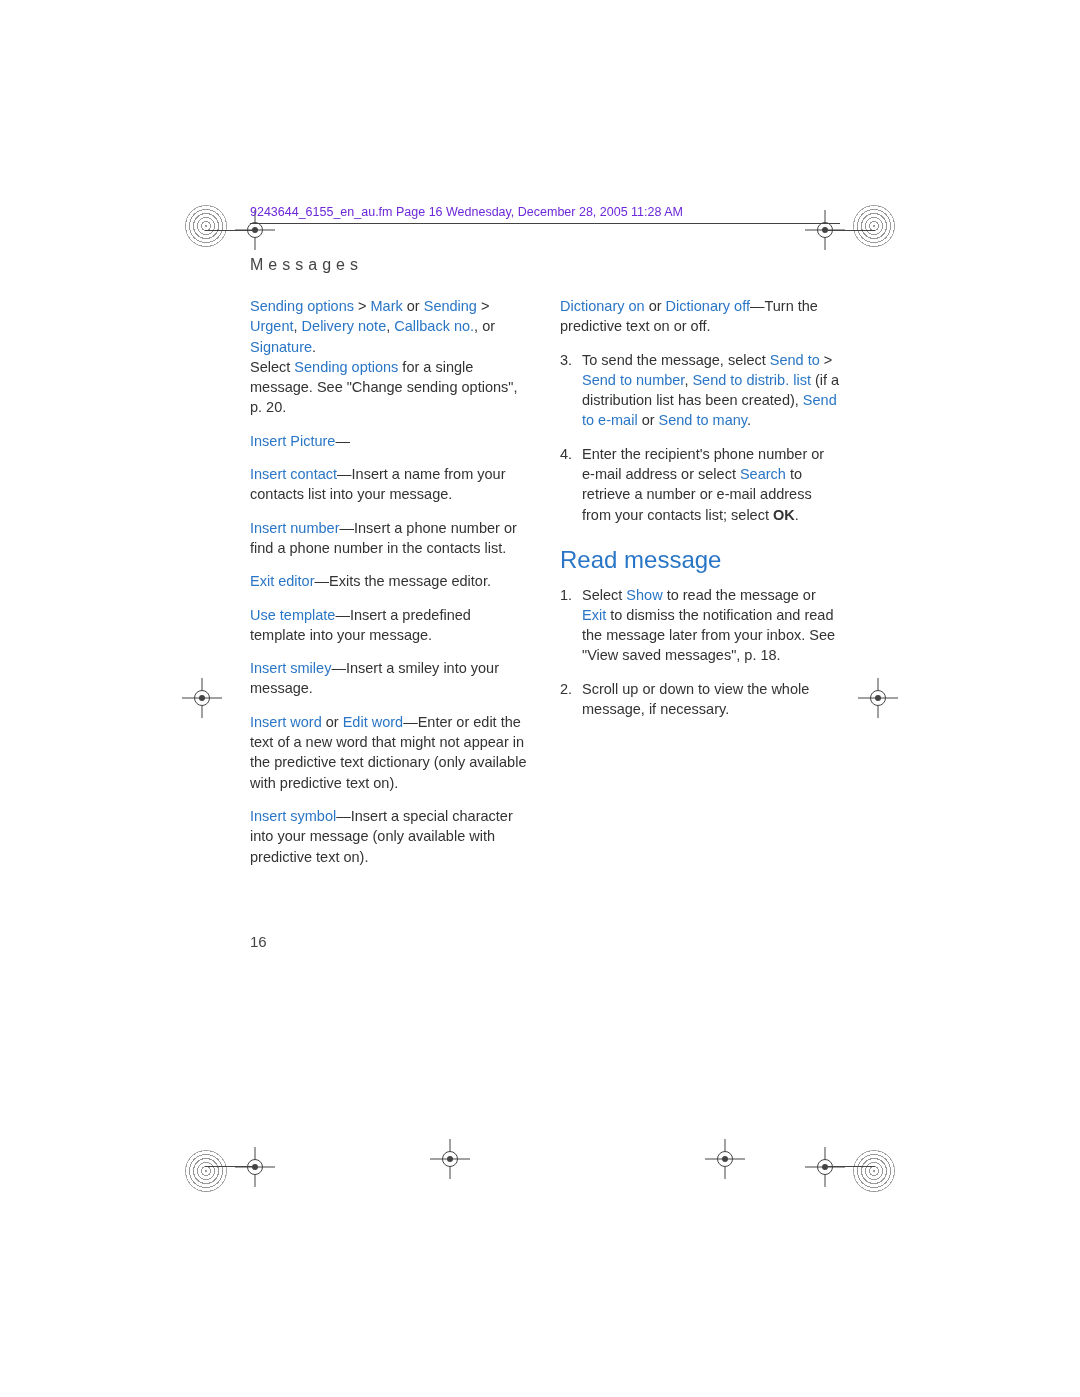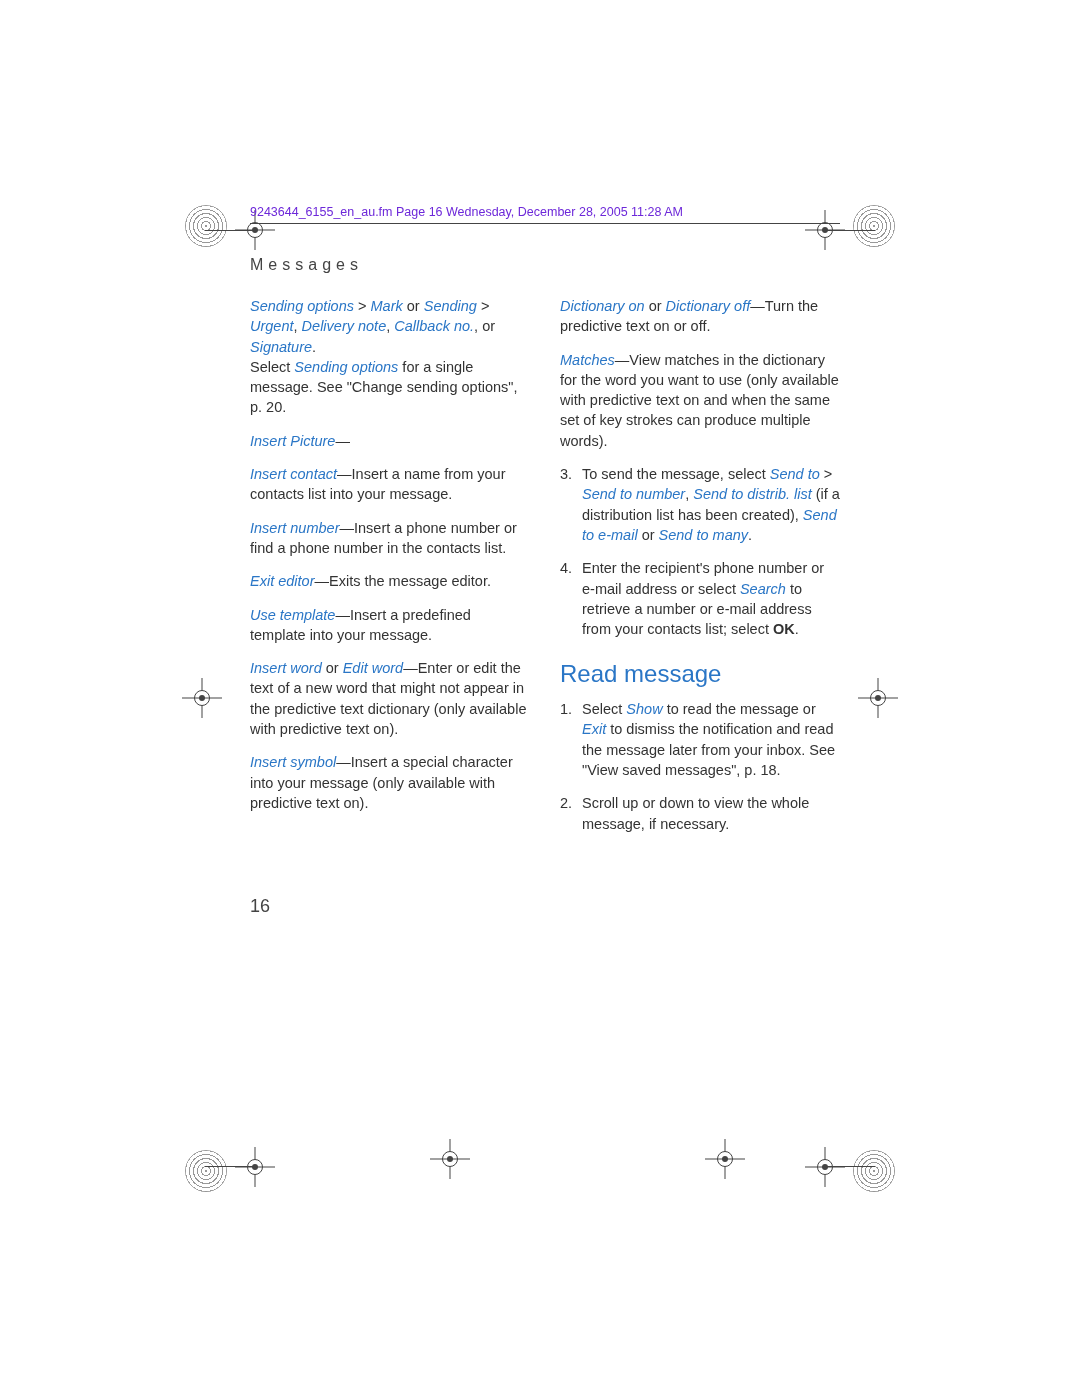--- a/index.html
+++ b/index.html
@@ -38,21 +38,21 @@
     display: flex;
     gap: 30px;
   }
   .col {
     flex: 1;
     font-size: 14.5px;
     line-height: 1.4;
     color: #333;
   }
   .col p { margin: 0 0 13px 0; }
-  .hl { color: #2a76c6; font-style: italic; }
+  .hl { color: #2a76c6; }
   .heading { color: #2a76c6; font-size: 24px; font-weight: 400; margin: 18px 0 8px 0; }
   ol.numlist { list-style: none; padding: 0; margin: 0; }
   ol.numlist li { display: flex; margin: 0 0 13px 0; }
   ol.numlist li .num { width: 22px; flex-shrink: 0; }
   ol.numlist li .txt { flex: 1; }
   .envelope {
     display: inline-block;
     width: 14px; height: 10px;
     border: 1px solid #555;
     position: relative;
@@ -64,21 +64,21 @@
     position: absolute;
     top: 0; left: 0; right: 0;
     height: 5px;
     background: linear-gradient(to bottom right, transparent 48%, #555 48%, #555 52%, transparent 52%),
                 linear-gradient(to bottom left, transparent 48%, #555 48%, #555 52%, transparent 52%);
   }
   .page-num {
     position: absolute;
     bottom: -70px;
     left: 0;
-    font-size: 18px;
+    font-size: 15px;
     color: #444;
   }
 
   
   .reg {
     position: absolute;
     width: 42px; height: 42px;
     border-radius: 50%;
     background:
       repeating-radial-gradient(circle, #444 0 1px, transparent 1px 4px);
@@ -156,27 +156,27 @@
     <div class="col">
       <p>
         <span class="hl">Sending options</span><span> &gt; </span><span class="hl">Mark</span><span> or </span><span class="hl">Sending</span><span> &gt; </span><span class="hl">Urgent</span><span>, </span><span class="hl">Delivery note</span><span>, </span><span class="hl">Callback no.</span><span>, or </span><span class="hl">Signature</span><span>.</span><br>
         <span>Select </span><span class="hl"> Sending options</span><span> for a single message. See "Change sending options", p. 20.</span>
       </p>
       <p><span class="hl">Insert Picture</span><span>—</span></p>
       <p><span class="hl">Insert contact</span><span>—Insert a name from your contacts list into your message.</span></p>
       <p><span class="hl">Insert number</span><span>—Insert a phone number or find a phone number in the contacts list.</span></p>
       <p><span class="hl">Exit editor</span><span>—Exits the message editor.</span></p>
       <p><span class="hl">Use template</span><span>—Insert a predefined template into your message.</span></p>
+      <p><span class="hl">Insert smiley</span><span>—Insert a smiley into your message.</span></p>
       <p><span class="hl">Insert word</span><span> or </span><span class="hl">Edit word</span><span>—Enter or edit the text of a new word that might not appear in the predictive text dictionary (only available with predictive text on).</span></p>
       <p><span class="hl">Insert symbol</span><span>—Insert a special character into your message (only available with predictive text on).</span></p>
     </div>
 
     <div class="col">
       <p><span class="hl">Dictionary on</span><span> or </span><span class="hl">Dictionary off</span><span>—Turn the predictive text on or off.</span></p>
-      <p><span class="hl">Matches</span><span>—View matches in the dictionary for the word you want to use (only available with predictive text on and when the same set of key strokes can produce multiple words).</span></p>
       <ol class="numlist">
         <li>
             <span class="num">3.</span>
             <span class="txt"><span>To send the message, select </span><span class="hl">Send to</span><span> &gt; </span><span class="hl">Send to number</span><span>, </span><span class="hl">Send to distrib. list</span><span> (if a distribution list has been created), </span><span class="hl">Send to e-mail</span><span> or </span><span class="hl">Send to many</span><span>.</span></span>
           </li>
         <li>
             <span class="num">4.</span>
             <span class="txt"><span>Enter the recipient's phone number or e-mail address or select </span><span class="hl">Search</span><span> to retrieve a number or e-mail address from your contacts list; select </span><b>OK</b><span>.</span></span>
           </li>
       </ol>

